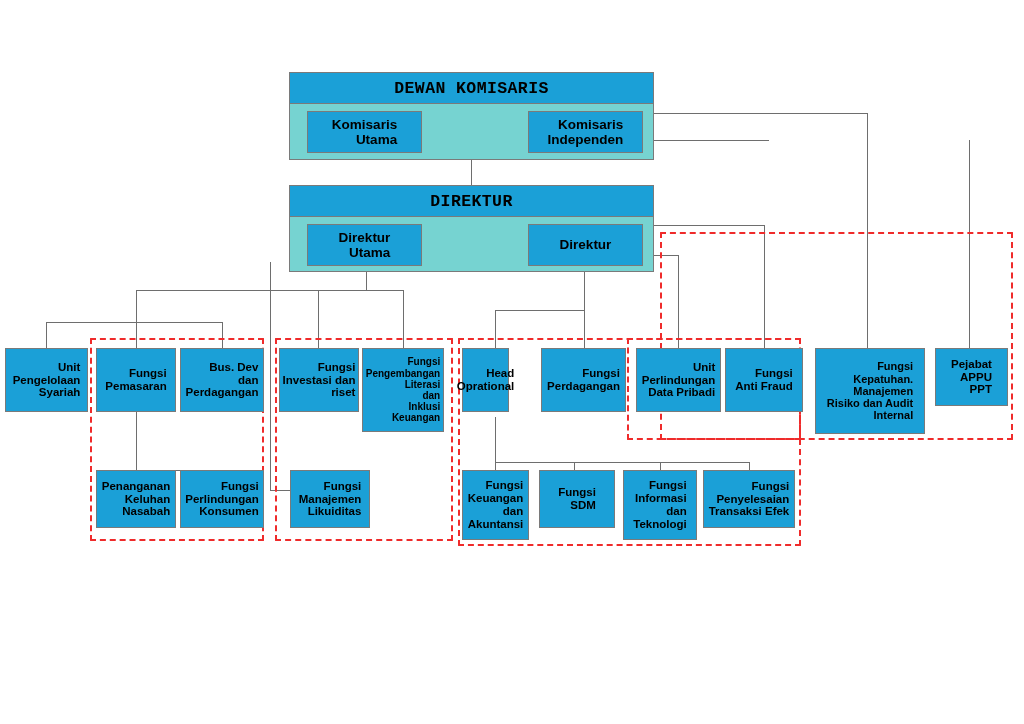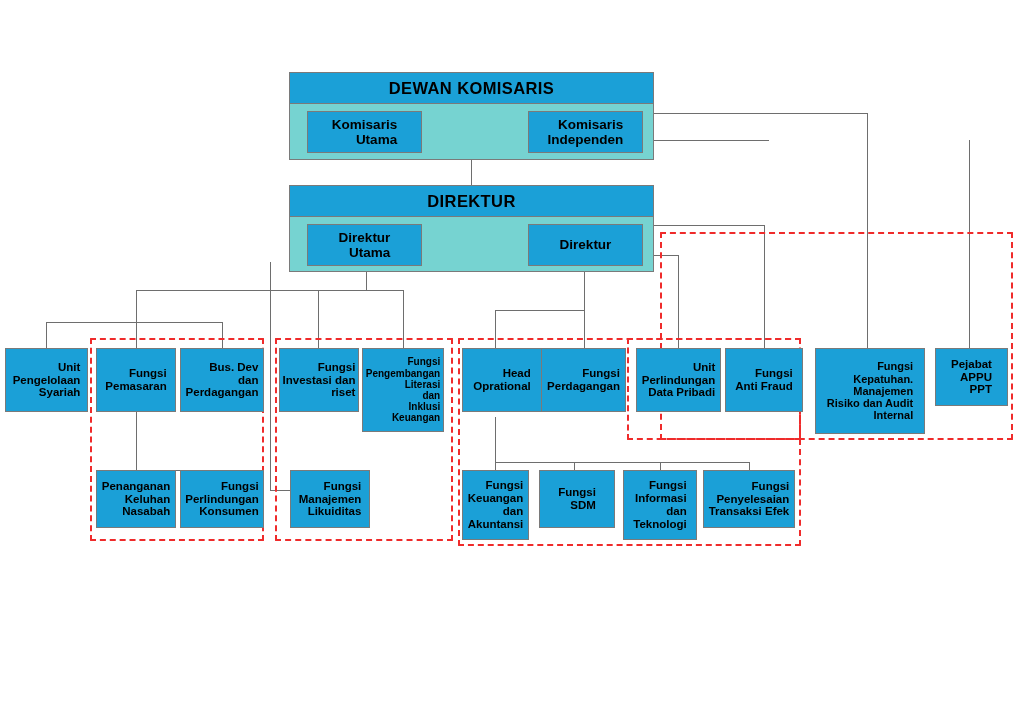--- a/index.html
+++ b/index.html
@@ -22,20 +22,21 @@
   }
   
   .bar{
     position:absolute;
     background:#1BA0D7;
     border:1px solid #7a7a7a;
     box-sizing:border-box;
     display:flex;align-items:center;justify-content:center;
     color:#000;font-weight:bold;letter-spacing:.4px;
     z-index:5;
+    font-family:Liberation Mono, monospace;
   }
   .panel{
     position:absolute;
     background:#76D3D1;
     border:1px solid #7a7a7a;
     box-sizing:border-box;
     z-index:4;
   }
 
   
@@ -150,21 +151,21 @@
 Investasi dan
 riset</div>
 
   <div class="node" style="left:362px;top:348px;width:82px;height:84px;font-size:10px;">Fungsi
 Pengembangan
 Literasi
 dan
 Inklusi
 Keuangan</div>
 
-  <div class="node" style="left:462px;top:348px;width:80px;height:64px;font-size:11.5px;">Head
+  <div class="node" style="left:462px;top:348px;width:47px;height:64px;font-size:11.5px;">Head
 Oprational</div>
 
   <div class="node" style="left:541px;top:348px;width:85px;height:64px;font-size:11.5px;">Fungsi
 Perdagangan</div>
 
   <div class="node" style="left:636px;top:348px;width:85px;height:64px;font-size:11.5px;">Unit
 Perlindungan
 Data Pribadi</div>
 
   <div class="node" style="left:725px;top:348px;width:78px;height:64px;font-size:11.5px;">Fungsi

